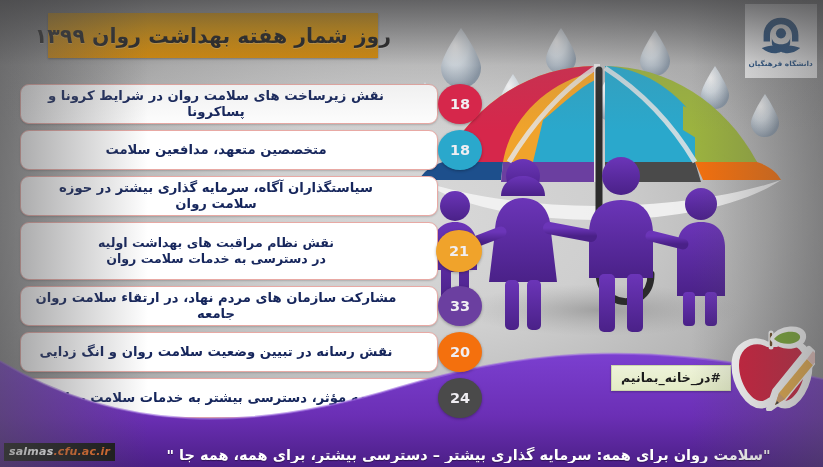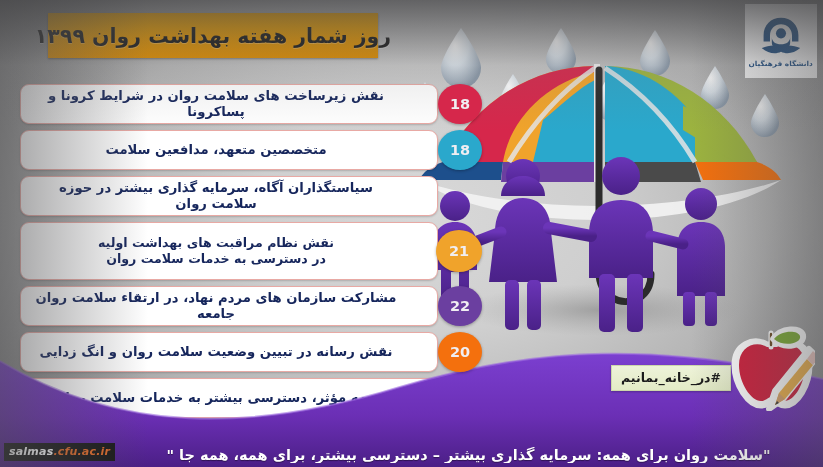--- a/index.html
+++ b/index.html
@@ -243,34 +243,35 @@
         <div class="row-label" style="white-space:pre-line">نقش نظام مراقبت های بهداشت اولیه
 در دسترسی به خدمات سلامت روان</div>
       </div>
       <div class="badge" style="background:#f0a32b">21</div>
     </div>
 
     <div class="row">
       <div class="row-bar">
         <div class="row-label">مشارکت سازمان های مردم نهاد، در ارتقاء سلامت روان جامعه</div>
       </div>
-      <div class="badge" style="background:#6b3fa0">22</div>
+      <div class="badge" style="background:#6b3fa0">33</div>
     </div>
 
     <div class="row">
       <div class="row-bar">
         <div class="row-label">نقش رسانه در تبیین وضعیت سلامت روان و انگ زدایی</div>
       </div>
       <div class="badge" style="background:#f4700d">20</div>
     </div>
 
     <div class="row">
       <div class="row-bar">
         <div class="row-label">بیمه مؤثر، دسترسی بیشتر به خدمات سلامت روان</div>
       </div>
+      <div class="badge" style="background:#4a4a4a">24</div>
     </div>
 
   </div>
 
   <div id="title-box">
     <div id="title-text">روز شمار هفته بهداشت روان ۱۳۹۹</div>
   </div>
 
   <svg id="wave" viewBox="0 0 823 130" preserveAspectRatio="none">
     <defs>

